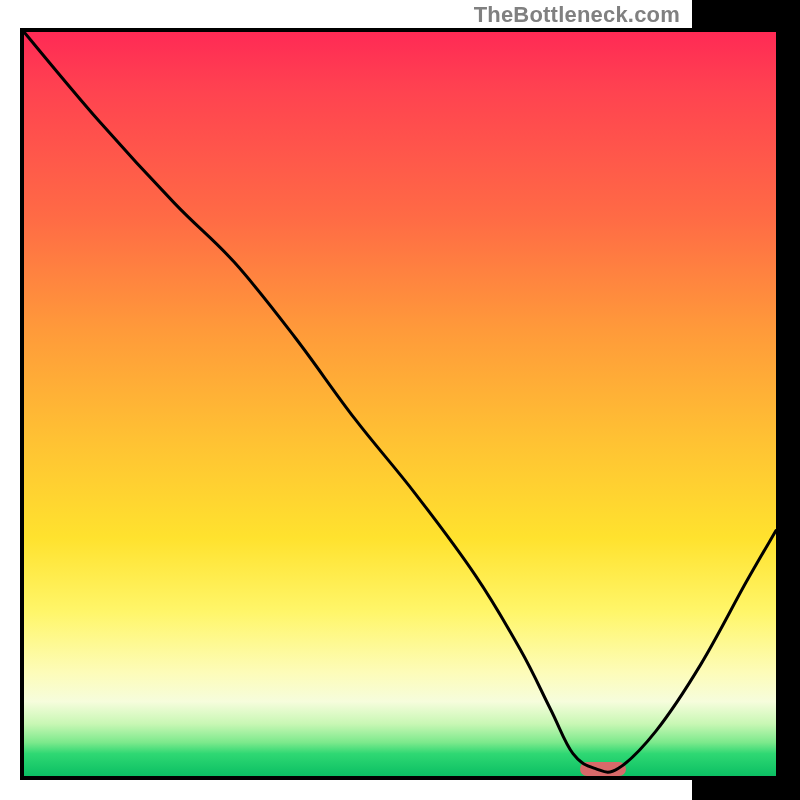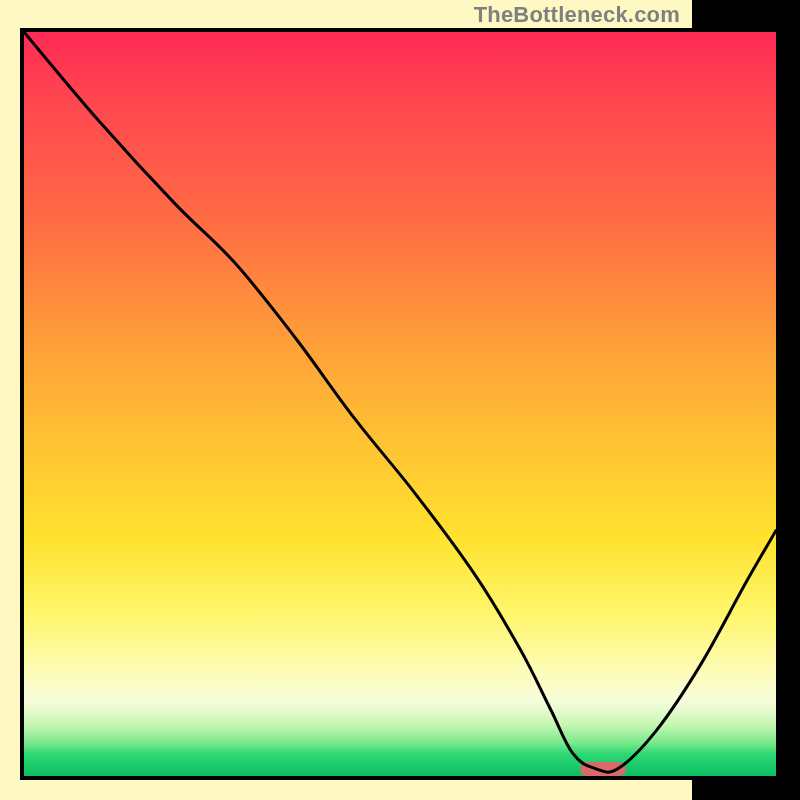--- a/index.html
+++ b/index.html
@@ -8,21 +8,21 @@
     width: 800px;
     height: 800px;
     background: #000;
     overflow: hidden;
     font-family: Arial, Helvetica, sans-serif;
   }
   .frame {
     position: relative;
     width: 692px;
     height: 800px;
-    background: #fef9c3;
+    background: #ffffff;
   }
   .watermark {
     position: absolute;
     top: 2px;
     right: 12px;
     color: #808080;
     font-size: 22px;
     font-weight: 600;
     letter-spacing: 0.2px;
     z-index: 4;

